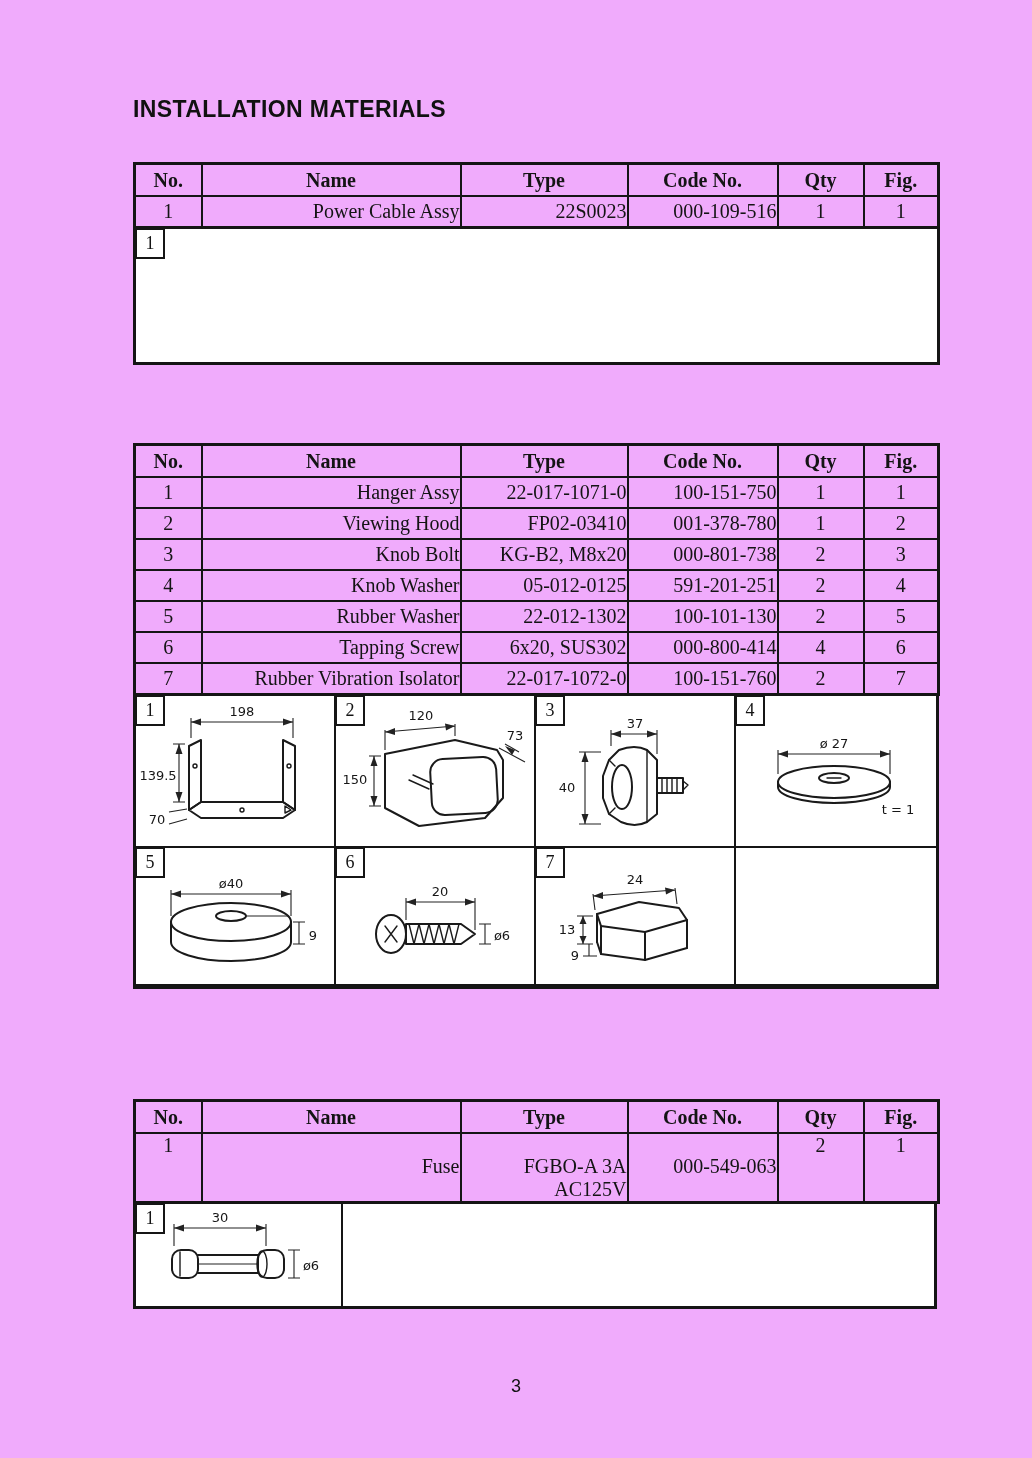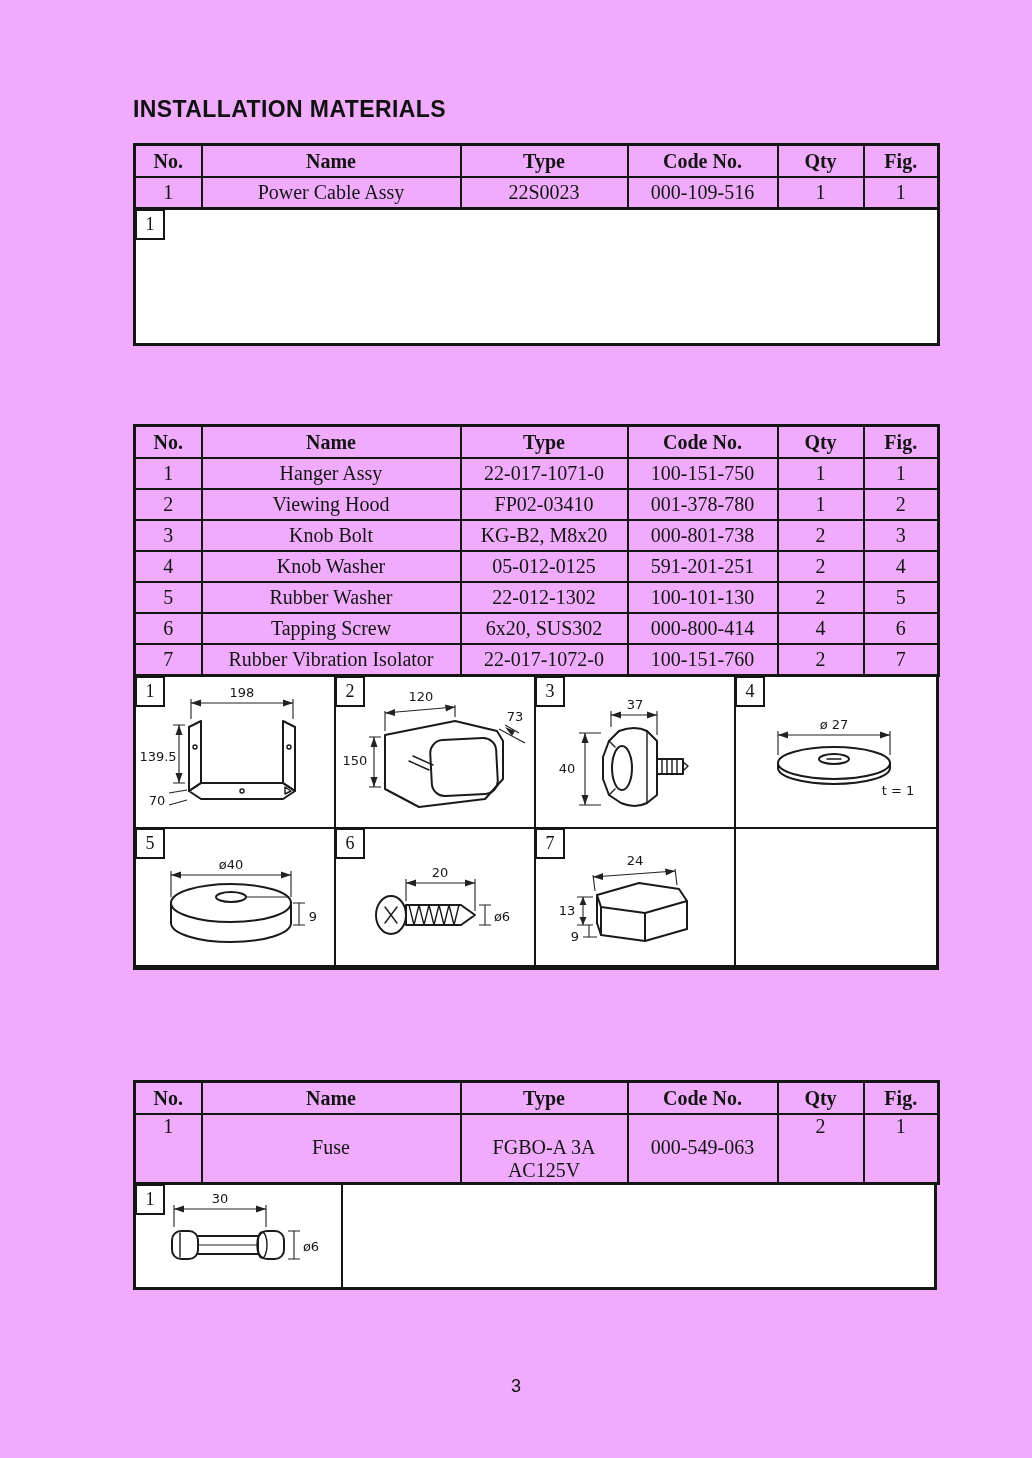--- a/index.html
+++ b/index.html
@@ -1,27 +1,27 @@
 <!DOCTYPE html>
 <html><head>
 <meta charset="utf-8">
 <style>
   html,body{margin:0;padding:0;background:#e8e8e8;}
   .page{position:relative;width:1032px;height:1458px;background:#f0abfc;margin:0 auto;
         font-family:"Liberation Serif",serif;color:#141414;overflow:hidden;}
   .section{position:absolute;left:133px;width:810px;}
   .section-title{margin:0;font-family:"Liberation Sans",sans-serif;font-weight:bold;
         font-size:23px;letter-spacing:0.4px;color:#111;}
-  table.parts{border-collapse:collapse;border:3px solid #151515;margin-top:20px;
+  table.parts{border-collapse:collapse;border:3px solid #151515;margin-top:39px;
         font-family:"Liberation Serif",serif;color:#141414;table-layout:fixed;}
   table.parts th{border:2px solid #151515;font-size:20px;font-weight:bold;height:30px;
         text-align:center;padding:0;}
   table.parts td{border:2px solid #151515;font-size:20px;height:29px;padding:0;}
   td.c{text-align:center;}
-  td.l{text-align:center;padding-left:12px;}
+  td.l{text-align:right;padding-left:12px;}
   .spare td{vertical-align:top;padding-top:3px;}
   .spare td.l{padding-top:21px;}
   .figbox{position:relative;border:3px solid #151515;margin-top:-3px;background:#fff;box-sizing:border-box;}
   .leftcell{position:absolute;left:0;top:0;bottom:0;border-right:2px solid #151515;}
   .figlabel{position:absolute;top:-1px;left:-1px;width:26px;height:27px;border:2.5px solid #151515;
         background:#fff;font:18px "Liberation Serif",serif;display:flex;align-items:center;
         justify-content:center;z-index:2;}
   .figgrid{display:grid;grid-template-columns:200px 200px 200px 200px;border:3px solid #151515;
         margin-top:-3px;width:806px;box-sizing:border-box;background:#fff;}
   .gcell{position:relative;box-sizing:border-box;border-right:2px solid #151515;

